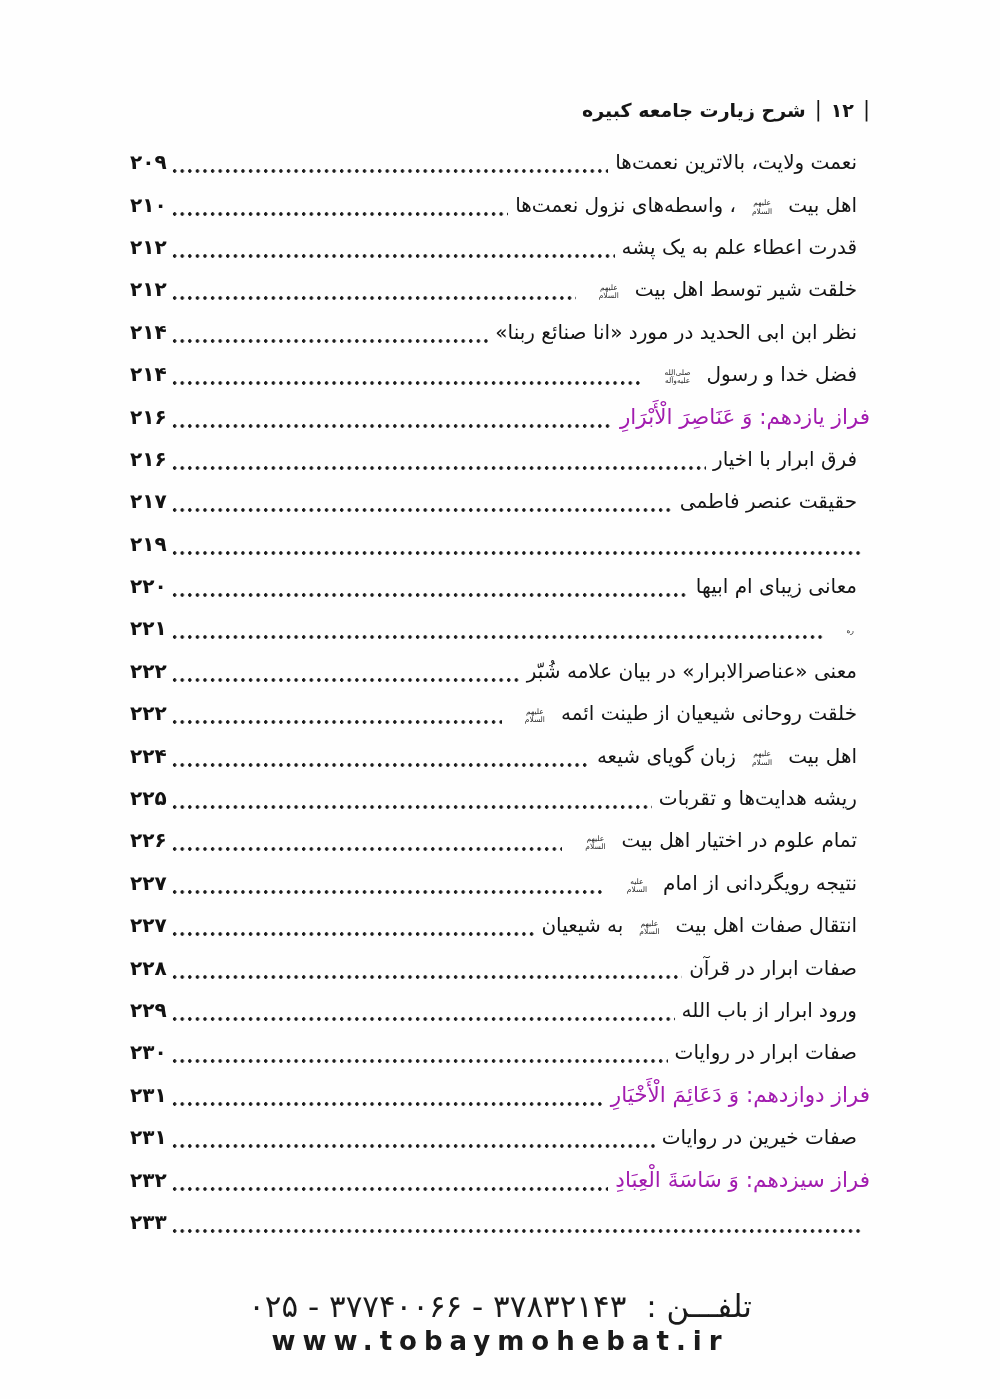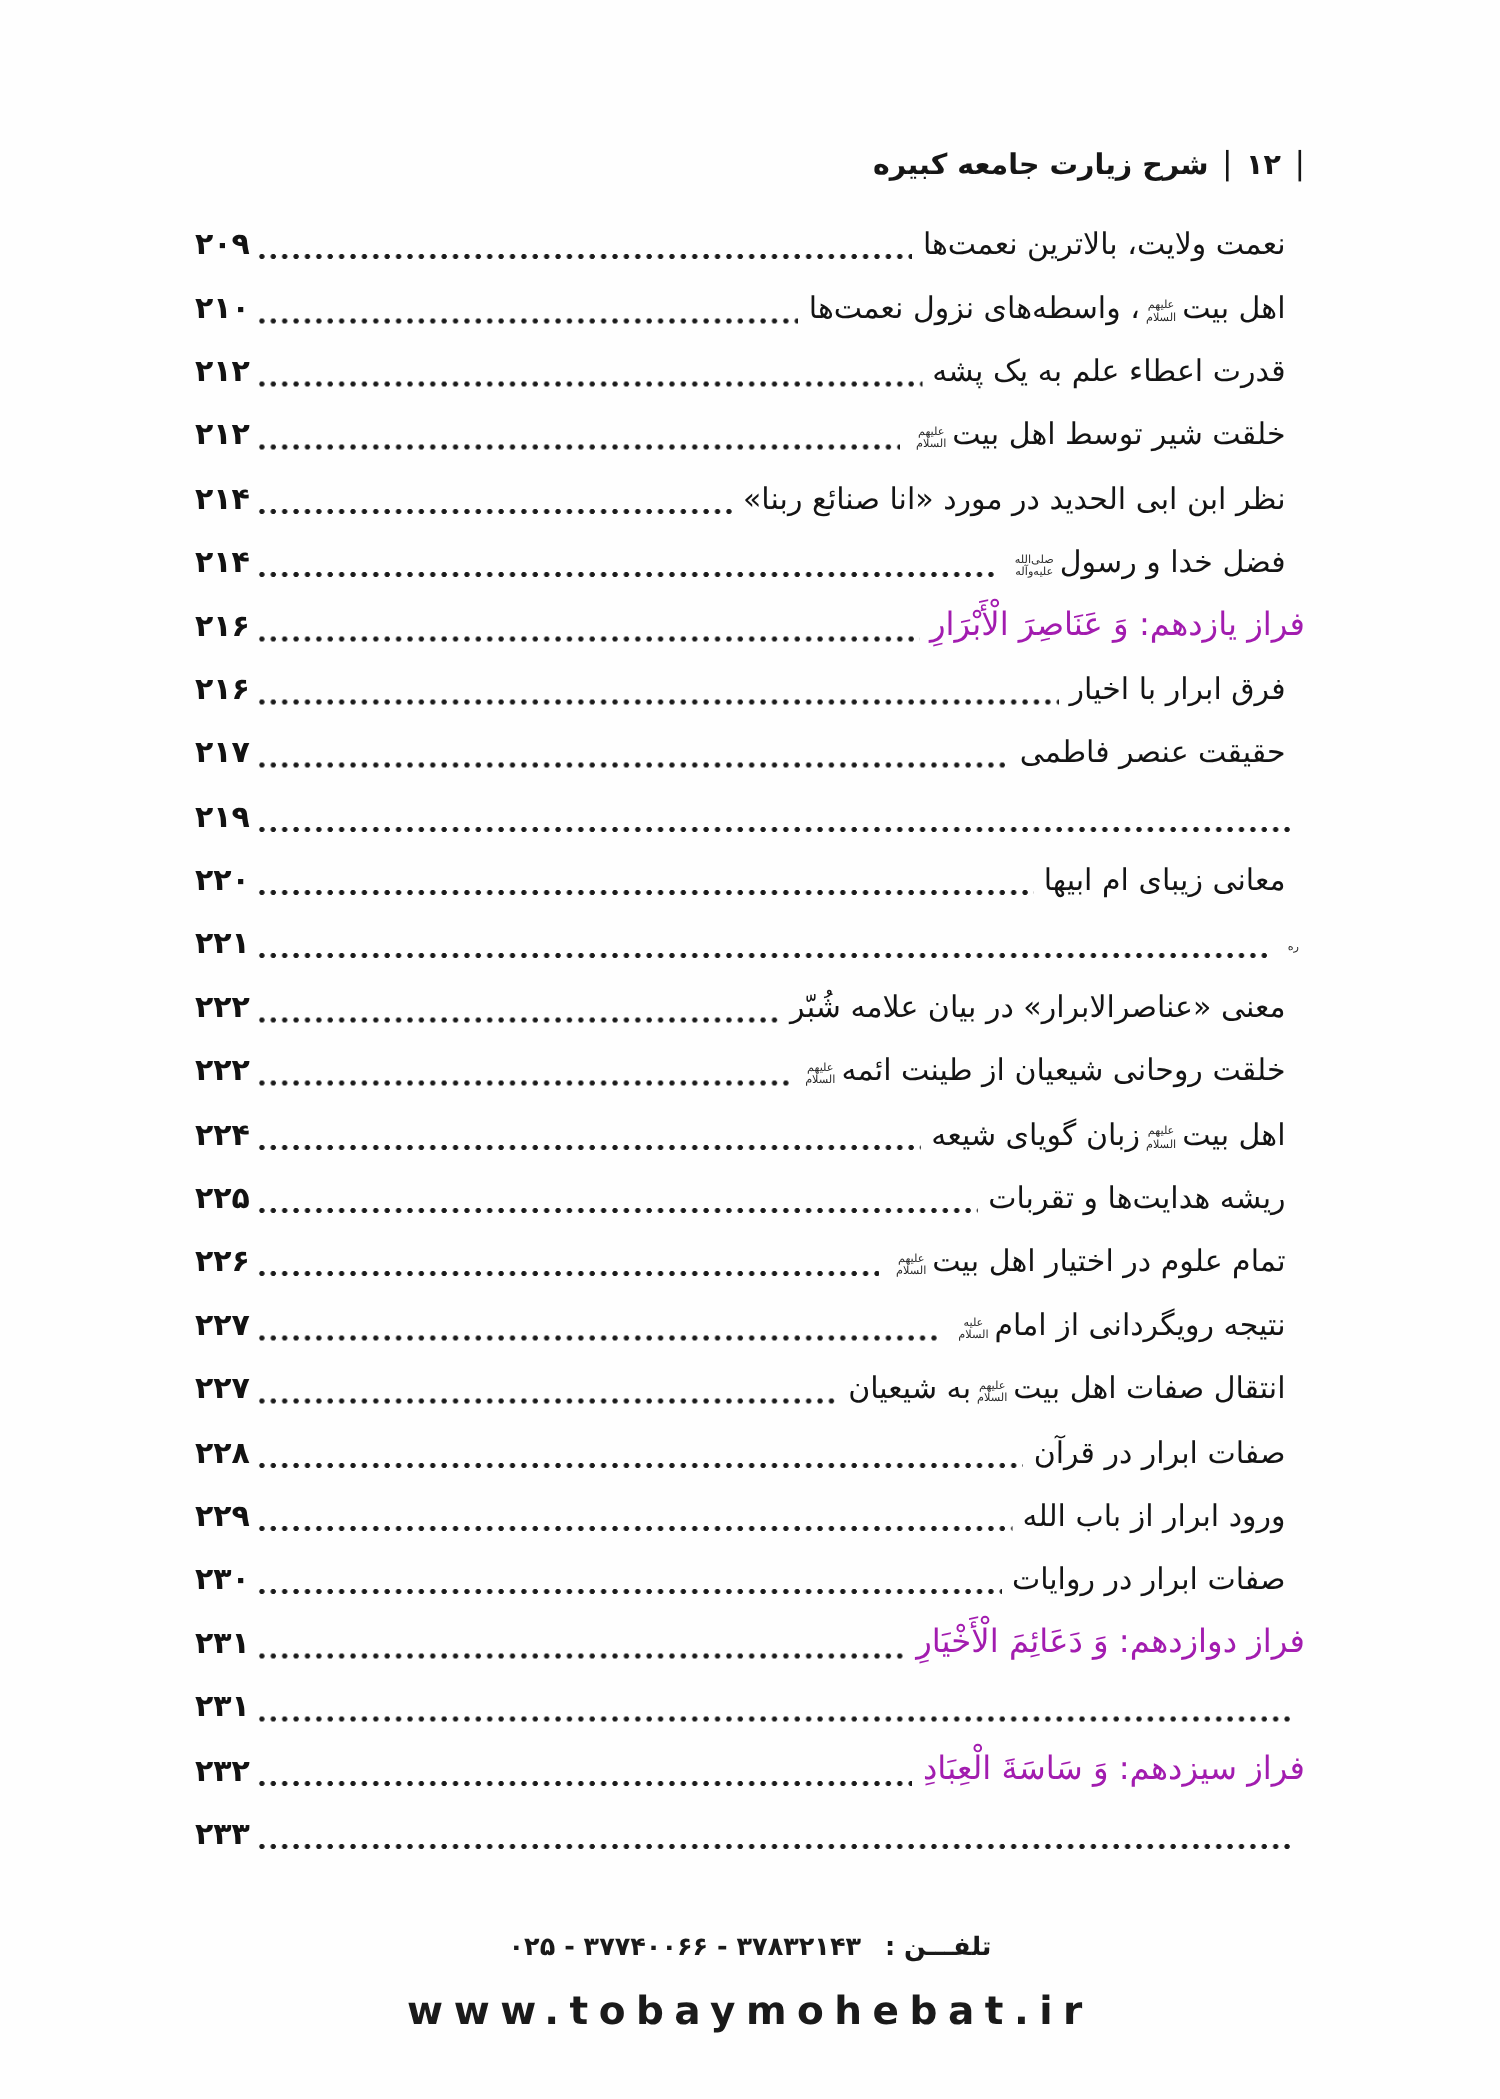--- a/index.html
+++ b/index.html
@@ -37,25 +37,25 @@
     background-size:7.6px 6px;background-repeat:repeat-x;
     transform:translateY(9px);
   }
   .toc-row .pagenum{
     flex:0 0 auto;font-size:20px;font-weight:700;color:#121212;
     letter-spacing:1px;
   }
   .hon{
     display:inline-flex;flex-direction:column;align-items:center;justify-content:center;
     font-size:7.5px;font-weight:400;line-height:1.1;color:#2b2b2b;
-    margin:0 4px;transform:translateY(3px);flex:0 0 auto;
+    margin:0 16px;transform:translateY(3px);flex:0 0 auto;
   }
   
   .footer{position:absolute;left:0;width:1000px;text-align:center;}
-  .footer-phone{top:1288px;direction:rtl;font-weight:700;font-size:17px;color:#1a1a1a;}
+  .footer-phone{top:1288px;direction:rtl;font-weight:400;font-size:31px;color:#1a1a1a;}
   .footer-phone .nums{letter-spacing:5px;direction:rtl;unicode-bidi:isolate;margin-right:10px;}
   .footer-site{top:1326px;font-weight:700;font-size:26px;letter-spacing:7px;color:#1a1a1a;}
 </style>
 </head>
 <body>
 
 <div class="page-header">
   <span class="sep">|</span>
   <span>۱۲</span>
   <span class="sep">|</span>
@@ -229,20 +229,21 @@
     <span class="leader"></span>
     <span class="pagenum">۲۳۰</span>
   </div>
     <div class="toc-row heading">
     <span class="title">فراز دوازدهم: وَ دَعَائِمَ الْأَخْيَارِ</span>
 
     <span class="leader"></span>
     <span class="pagenum">۲۳۱</span>
   </div>
     <div class="toc-row">
+    <span class="title">صفات خیرین در روایات</span>
 
     <span class="leader"></span>
     <span class="pagenum">۲۳۱</span>
   </div>
     <div class="toc-row heading">
     <span class="title">فراز سیزدهم: وَ سَاسَةَ الْعِبَادِ</span>
 
     <span class="leader"></span>
     <span class="pagenum">۲۳۲</span>
   </div>

